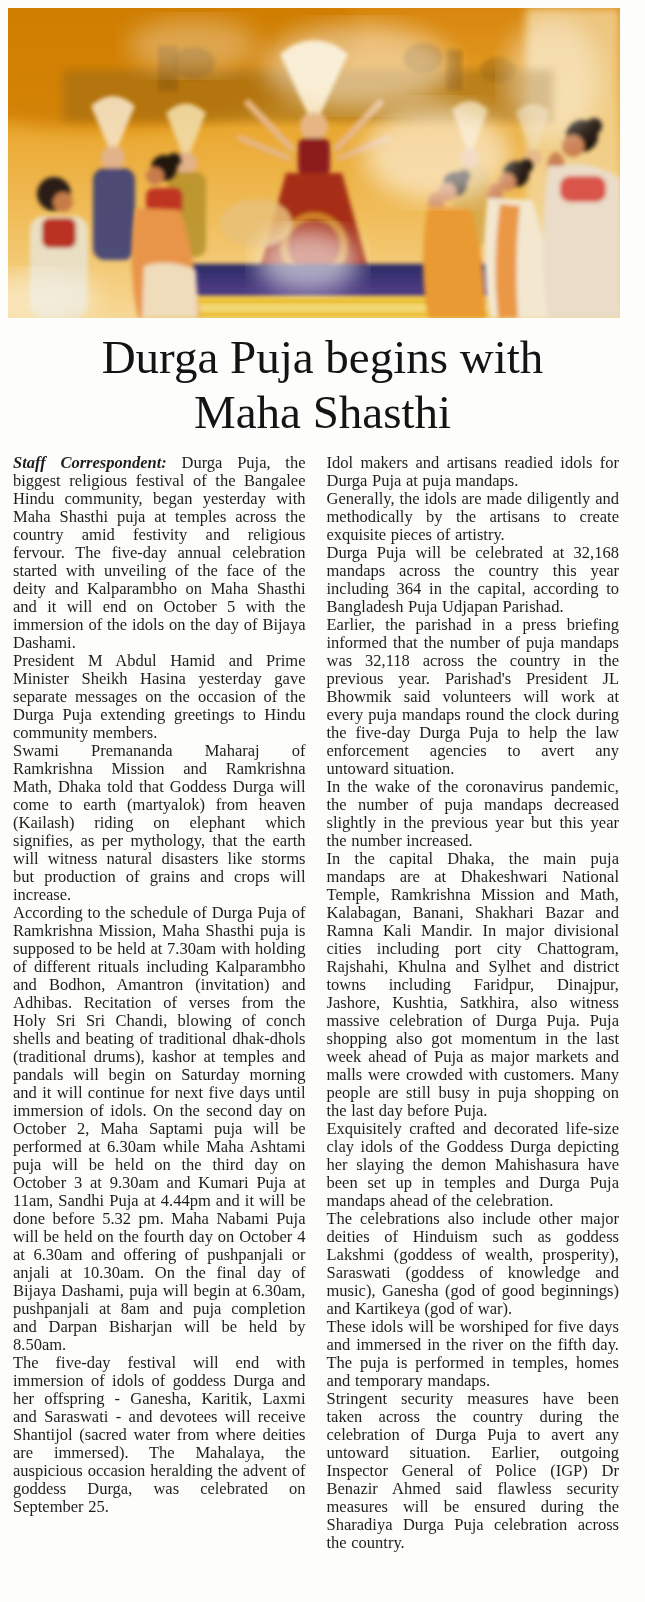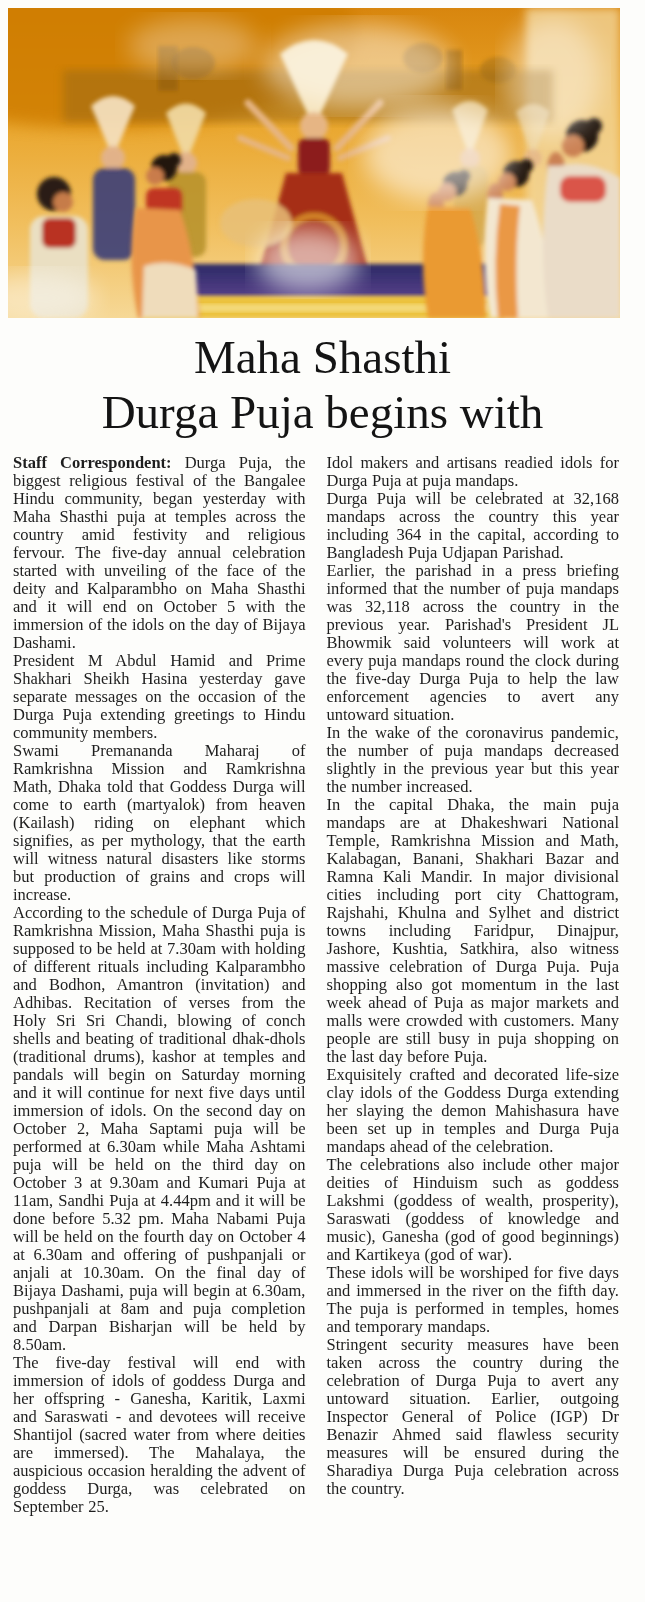--- a/index.html
+++ b/index.html
@@ -45,21 +45,21 @@
   .para {
     margin: 0;
     font-size: 16.5px;
     line-height: 18px;
     text-align: justify;
     hyphens: auto;
     -webkit-hyphens: auto;
     word-spacing: 0.5px;
     color: #1e1e1e;
   }
-  .para strong { font-weight: 700; }
+  .para strong { font-weight: 700; font-style: italic; }
 </style>
 </head>
 <body>
 
 <div class="page">
 
   <figure class="photo" title="Devotees with folded hands pray before idols of Goddess Durga and her children at a puja mandap amid incense smoke">
     <svg width="612" height="310" viewBox="0 0 612 310" xmlns="http://www.w3.org/2000/svg">
       <defs>
         <linearGradient id="bg" x1="0" y1="0" x2="0" y2="1">
@@ -173,42 +173,43 @@
       <ellipse cx="350" cy="58" rx="95" ry="42" fill="#ffffff" opacity="0.45" filter="url(#b12)"></ellipse>
       <ellipse cx="430" cy="145" rx="75" ry="48" fill="#ffffff" opacity="0.55" filter="url(#b12)"></ellipse>
       <ellipse cx="300" cy="252" rx="52" ry="32" fill="#ffffff" opacity="0.6" filter="url(#b12)"></ellipse>
       <ellipse cx="185" cy="38" rx="65" ry="28" fill="#ffffff" opacity="0.3" filter="url(#b12)"></ellipse>
       <ellipse cx="545" cy="70" rx="48" ry="60" fill="#ffffff" opacity="0.38" filter="url(#b12)"></ellipse>
       <ellipse cx="30" cy="290" rx="60" ry="26" fill="#ffffff" opacity="0.4" filter="url(#b12)"></ellipse>
     </svg>
   </figure>
 
   <h1 class="headline">
+    <span>Durga Puja begins with</span>
     <span>Maha Shasthi</span>
-    <span>Durga Puja begins with</span>
   </h1>
 
   <div class="columns">
     <div class="col">
       <p class="para"><strong>Staff Correspondent:</strong> <span>Durga Puja, the biggest religious festival of the Bangalee Hindu community, began yesterday with Maha Shasthi puja at temples across the country amid festivity and religious fervour. The five-day annual celebration started with unveiling of the face of the deity and Kalparambho on Maha Shasthi and it will end on October 5 with the immersion of the idols on the day of Bijaya Dashami.</span></p>
       <div>
-          <p class="para">President M Abdul Hamid and Prime Shakhari Sheikh Hasina yesterday gave separate messages on the occasion of the Durga Puja extending greetings to Hindu community members.</p>
+          <p class="para">President M Abdul Hamid and Prime Minister Sheikh Hasina yesterday gave separate messages on the occasion of the Durga Puja extending greetings to Hindu community members.</p>
           <p class="para">Swami Premananda Maharaj of Ramkrishna Mission and Ramkrishna Math, Dhaka told that Goddess Durga will come to earth (martyalok) from heaven (Kailash) riding on elephant which signifies, as per mythology, that the earth will witness natural disasters like storms but production of grains and crops will increase.</p>
           <p class="para">According to the schedule of Durga Puja of Ramkrishna Mission, Maha Shasthi puja is supposed to be held at 7.30am with holding of different rituals including Kalparambho and Bodhon, Amantron (invitation) and Adhibas. Recitation of verses from the Holy Sri Sri Chandi, blowing of conch shells and beating of traditional dhak-dhols (traditional drums), kashor at temples and pandals will begin on Saturday morning and it will continue for next five days until immersion of idols.  On the second day on October 2, Maha Saptami puja will be performed at 6.30am while Maha Ashtami puja will be held on the third day on October 3 at 9.30am and Kumari Puja at 11am, Sandhi Puja at 4.44pm and it will be done before 5.32 pm. Maha Nabami Puja will be held on the fourth day on October 4 at 6.30am and offering of pushpanjali or anjali at 10.30am. On the final day of Bijaya Dashami, puja will begin at 6.30am, pushpanjali at 8am and puja completion and Darpan Bisharjan will be held by 8.50am.</p>
           <p class="para">The five-day festival will end with immersion of idols of goddess Durga and her offspring - Ganesha, Karitik, Laxmi and Saraswati - and devotees will receive Shantijol (sacred water from where deities are immersed). The Mahalaya, the auspicious occasion heralding the advent of goddess Durga, was celebrated on September 25.</p>
         </div>
     </div>
     <div class="col">
       <div>
           <p class="para">Idol makers and artisans readied idols for Durga Puja at puja mandaps.</p>
+          <p class="para">Generally, the idols are made diligently and methodically by the artisans to create exquisite pieces of artistry.</p>
           <p class="para">Durga Puja will be celebrated at 32,168 mandaps across the country this year including 364 in the capital, according to Bangladesh Puja Udjapan Parishad.</p>
           <p class="para">Earlier, the parishad in a press briefing informed that the number of puja mandaps was 32,118 across the country in the previous year. Parishad's President JL Bhowmik said volunteers will work at every puja mandaps round the clock during the five-day Durga Puja to help the law enforcement agencies to avert any untoward situation.</p>
           <p class="para">In the wake of the coronavirus pandemic, the number of puja mandaps decreased slightly in the previous year but this year the number increased.</p>
           <p class="para">In the capital Dhaka, the main puja mandaps are at Dhakeshwari National Temple, Ramkrishna Mission and Math, Kalabagan, Banani, Shakhari Bazar and Ramna Kali Mandir. In major divisional cities including port city Chattogram, Rajshahi, Khulna and Sylhet and district towns including Faridpur, Dinajpur, Jashore, Kushtia, Satkhira, also witness massive celebration of Durga Puja. Puja shopping also got momentum in the last week ahead of Puja as major markets and malls were crowded with customers. Many people are still busy in puja shopping on the last day before Puja.</p>
-          <p class="para">Exquisitely crafted and decorated life-size clay idols of the Goddess Durga extending her slaying the demon Mahishasura have been set up in temples and Durga Puja mandaps ahead of the celebration.</p>
+          <p class="para">Exquisitely crafted and decorated life-size clay idols of the Goddess Durga depicting her slaying the demon Mahishasura have been set up in temples and Durga Puja mandaps ahead of the celebration.</p>
           <p class="para">The celebrations also include other major deities of Hinduism such as goddess Lakshmi (goddess of wealth, prosperity), Saraswati (goddess of knowledge and music), Ganesha (god of good beginnings) and Kartikeya (god of war).</p>
           <p class="para">These idols will be worshiped for five days and immersed in the river on the fifth day. The puja is performed in temples, homes and temporary mandaps.</p>
           <p class="para">Stringent security measures have been taken across the country during the celebration of Durga Puja to avert any untoward situation.  Earlier, outgoing Inspector General of Police (IGP) Dr Benazir Ahmed said flawless security measures will be ensured during the Sharadiya Durga Puja celebration across the country.</p>
         </div>
     </div>
   </div>
 
 </div>
 
 </body></html>

